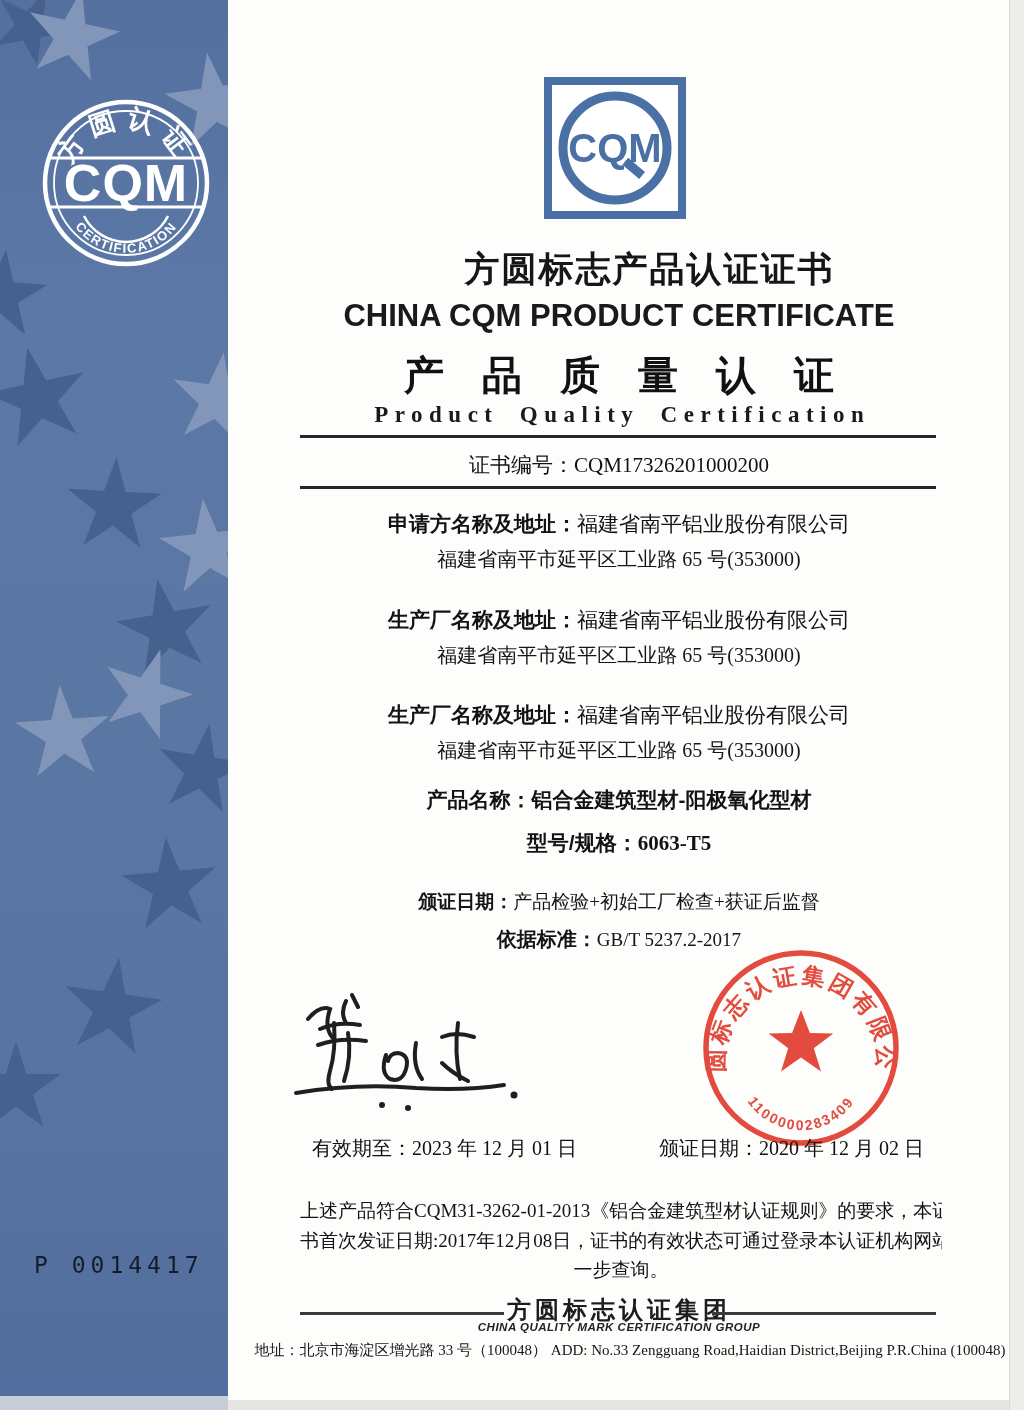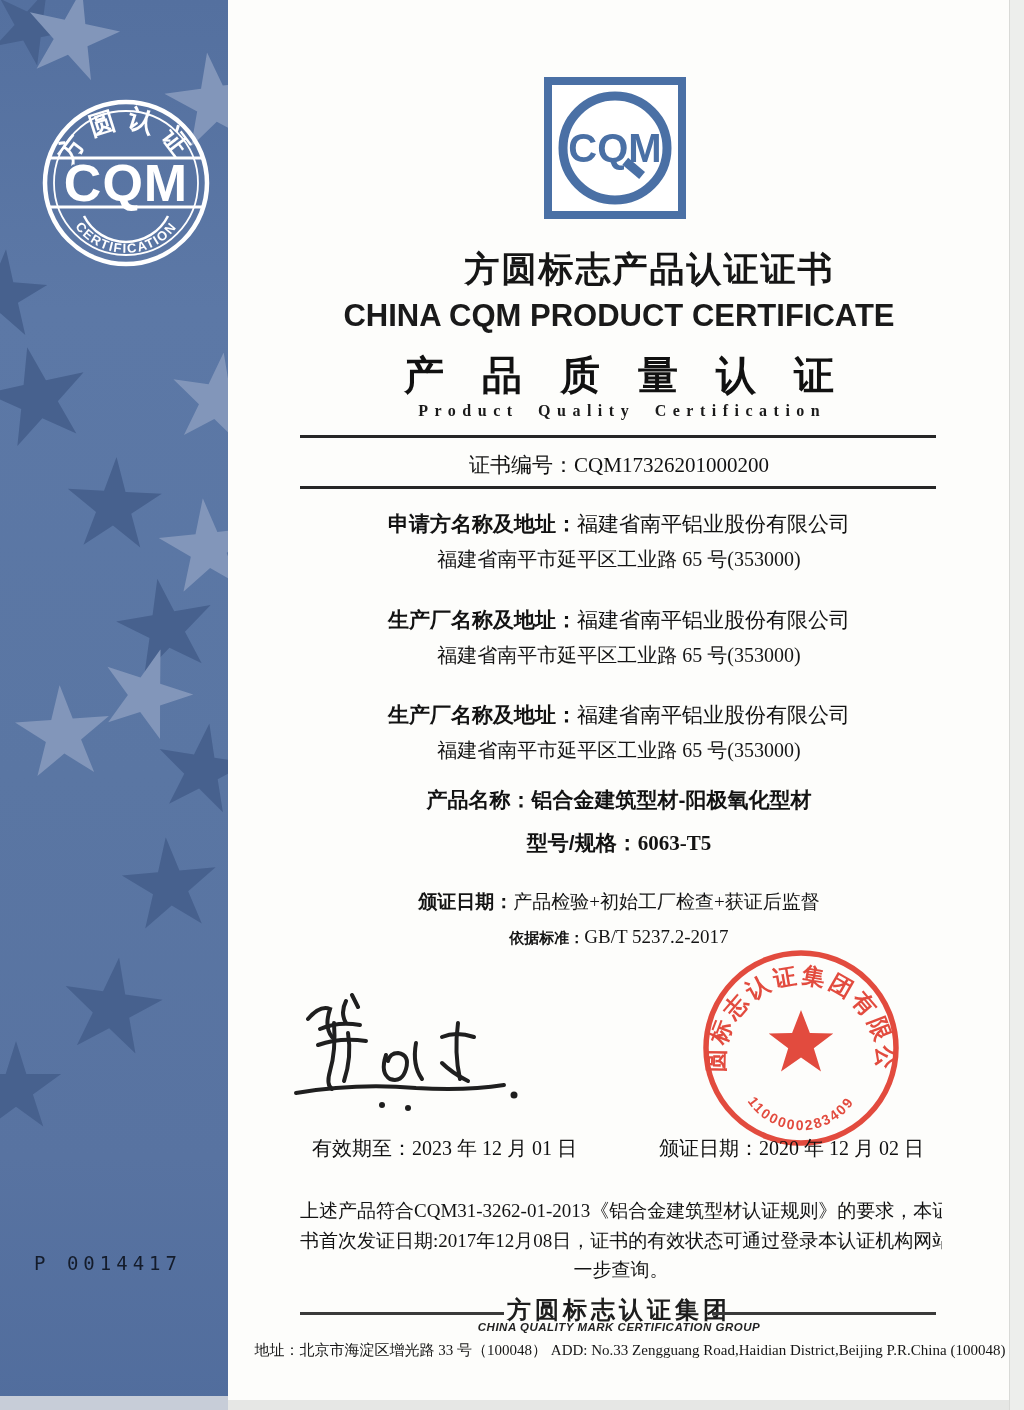--- a/index.html
+++ b/index.html
@@ -20,21 +20,21 @@
     clip-path:polygon(50% 0%,61% 35%,98% 35%,68% 57%,79% 91%,50% 70%,21% 91%,32% 57%,2% 35%,39% 35%);
   }
   .star.dark{background:#47618e;}
   .star.light{background:#8296ba;}
   
   #side-logo{left:40px;top:97px;width:172px;height:172px;}
   
   #serial{
     left:34px;top:1252px;width:200px;
     font-family:"DejaVu Sans Mono",monospace;
-    font-size:19px;letter-spacing:5px;color:#141c2b;font-weight:500;
+    font-size:23px;letter-spacing:5px;color:#141c2b;font-weight:500;
   }
   
   #edge-right{left:1009px;top:0;width:15px;height:1410px;background:#edeeec;border-left:1px solid #d9dad7;}
   #edge-bottom{left:0;top:1400px;width:1024px;height:10px;background:#e6e7e5;}
   #edge-bottom-side{left:0;top:1396px;width:228px;height:14px;background:#c7cdd8;}
   
   #main-logo{left:543px;top:76px;width:144px;height:144px;}
   .title-cn{
     left:228px;top:246px;width:843px;text-align:center;
     font-size:35px;font-weight:bold;letter-spacing:2px;color:#161616;
@@ -44,21 +44,21 @@
     font-family:"Liberation Sans","DejaVu Sans",sans-serif;
     font-size:31px;font-weight:600;letter-spacing:0px;color:#1a1a1a;
   }
   .subtitle-cn{
     left:228px;top:348px;width:782px;text-align:center;
     font-size:40px;font-weight:bold;color:#111;
   }
   .subtitle-cn span{letter-spacing:38px;margin-right:-38px;}
   .subtitle-en{
     left:228px;top:402px;width:782px;text-align:center;
-    font-size:16px;font-weight:600;color:#1a1a1a;
+    font-size:23px;font-weight:600;color:#1a1a1a;
   }
   .subtitle-en span{letter-spacing:6.5px;word-spacing:9px;margin-right:-6.5px;}
   .rule{left:300px;width:636px;height:3px;background:#262626;}
   #rule-top{top:435px;}
   #rule-bottom{top:486px;}
   #cert-no{
     left:228px;top:451px;width:782px;text-align:center;font-size:21px;color:#111;
   }
   
   .field-line{
@@ -180,21 +180,21 @@
 <div class="abs field-line" style="top:786px;">
   <span class="field-label">产品名称：</span><span class="bold-val">铝合金建筑型材-阳极氧化型材</span>
 </div>
 <div class="abs field-line" style="top:829px;">
   <span class="field-label">型号/规格：</span><span style="font-weight:bold;">6063-T5</span>
 </div>
 <div class="abs small-line" style="top:889px;">
   <span class="field-label" style="font-size:19px;">颁证日期：</span><span>产品检验+初始工厂检查+获证后监督</span>
 </div>
 <div class="abs small-line" style="top:926px;">
-  <span class="field-label" style="font-size:15px;">依据标准：</span><span>GB/T 5237.2-2017</span>
+  <span class="field-label" style="font-size:20px;">依据标准：</span><span>GB/T 5237.2-2017</span>
 </div>
 
 <svg id="signature" class="abs" viewBox="0 0 240 128">
   <g fill="none" stroke="#1f1f1f" stroke-width="4" stroke-linecap="round">
     <path d="M 22 26 Q 34 12 44 16 Q 38 34 46 44"></path>
     <path d="M 60 8 Q 54 20 60 30"></path>
     <path d="M 66 2 L 72 14"></path>
     <path d="M 34 36 Q 52 28 74 32"></path>
     <path d="M 32 52 Q 54 44 80 48"></path>
     <path d="M 48 30 Q 50 58 44 78 Q 40 92 46 96"></path>

